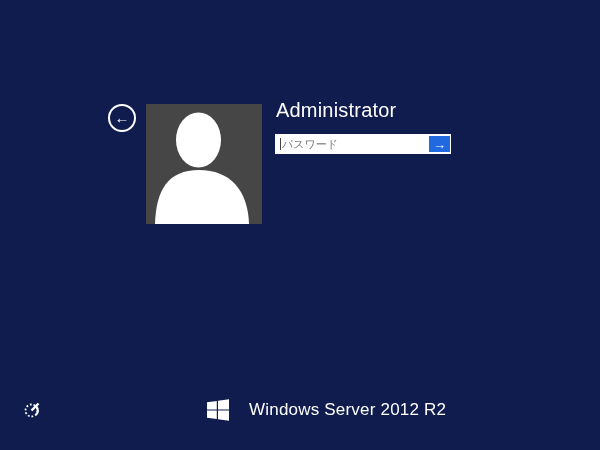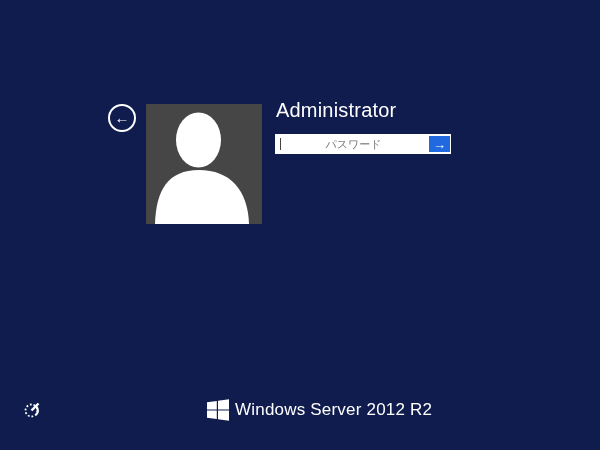--- a/index.html
+++ b/index.html
@@ -45,21 +45,20 @@
   
   .pw-wrap{
     position:absolute;left:275px;top:134px;width:176px;height:20px;
     background:#ffffff;
   }
   .pw-input{
     position:absolute;left:0;top:0;width:100%;height:100%;
     border:none;outline:none;background:transparent;
     padding:0 26px 0 7px;font-size:11px;color:#333;
     font-family:"Liberation Sans","DejaVu Sans",sans-serif;
-    text-align:center;
   }
   .pw-input::placeholder{color:var(--placeholder-gray,#767676);opacity:1;}
   .caret{
     position:absolute;left:5px;top:4px;width:1px;height:12px;
     background:#444;z-index:2;
   }
   .submit-btn{
     position:absolute;right:1px;top:2px;bottom:2px;width:21px;
     background:var(--accent-blue,#2169df);border:none;padding:0;
     color:var(--text-white,#fff);display:flex;align-items:center;justify-content:center;
@@ -70,21 +69,21 @@
   
   .ease-btn{
     position:absolute;left:22px;top:399px;width:20px;height:20px;
     background:transparent;border:none;padding:0;cursor:pointer;
     display:flex;align-items:center;justify-content:center;
   }
 
   
   .footer{
     position:absolute;left:207px;top:398px;height:24px;
-    display:flex;align-items:center;gap:6px;
+    display:flex;align-items:center;gap:20px;
   }
   .brand-text{
     color:var(--text-white,#fff);font-size:17px;font-weight:400;
     letter-spacing:.2px;white-space:nowrap;
   }
 </style>
 </head>
 <body>
 
 <div class="screen">

